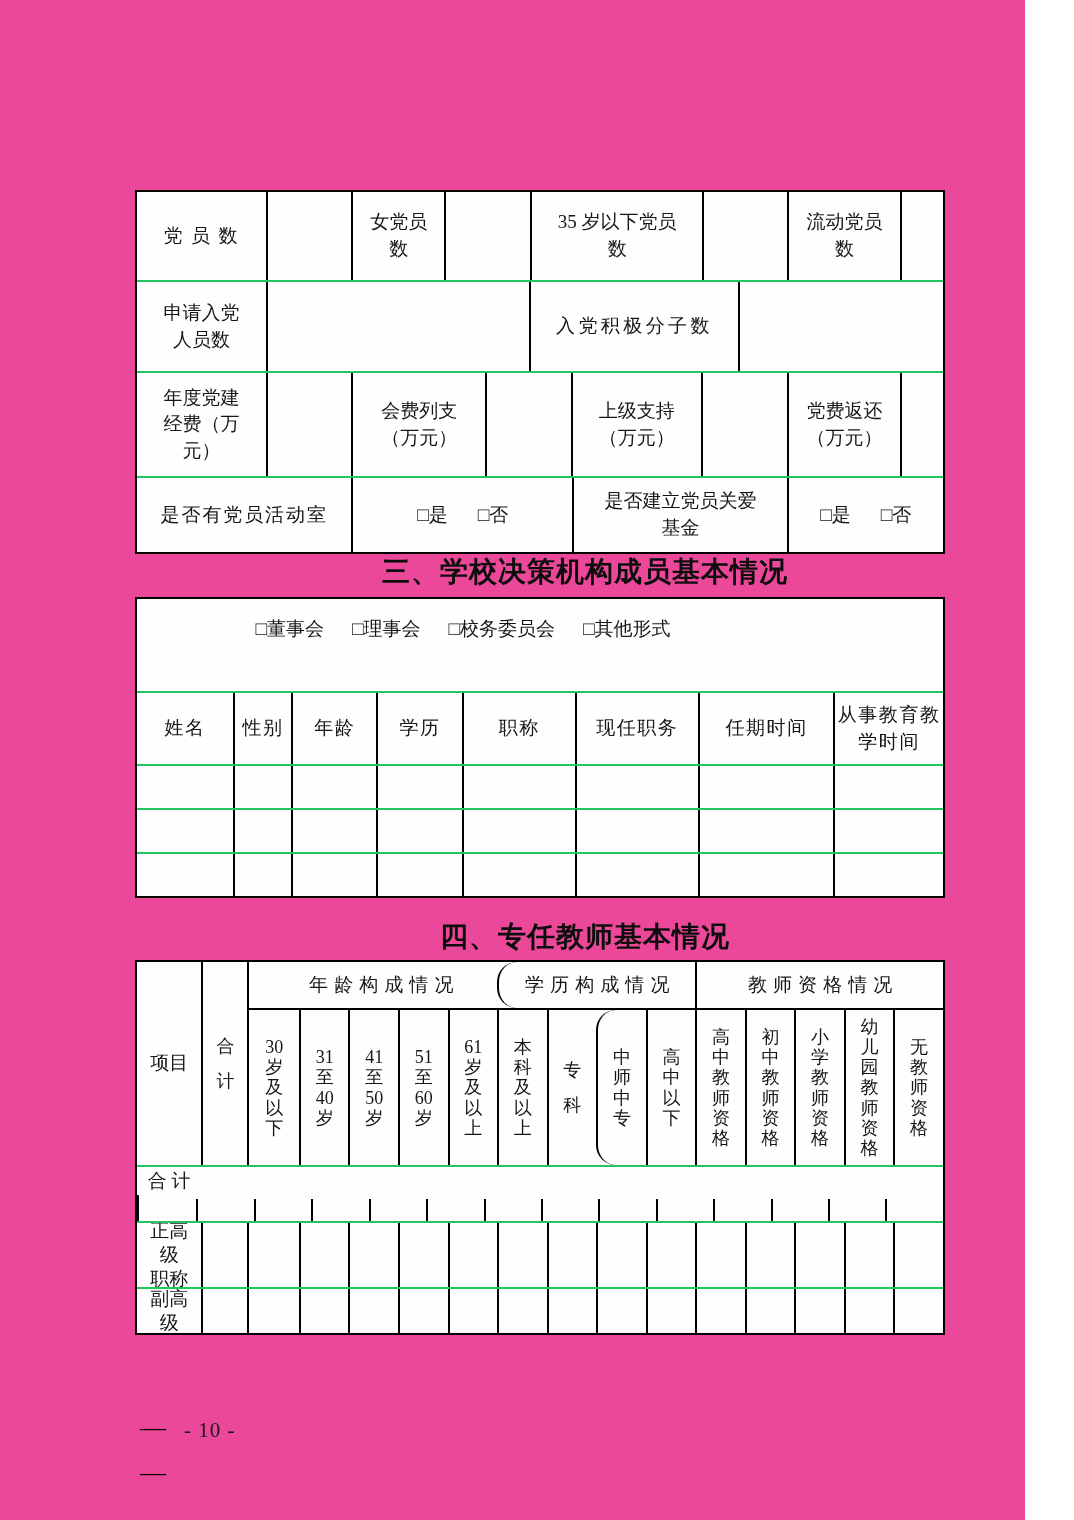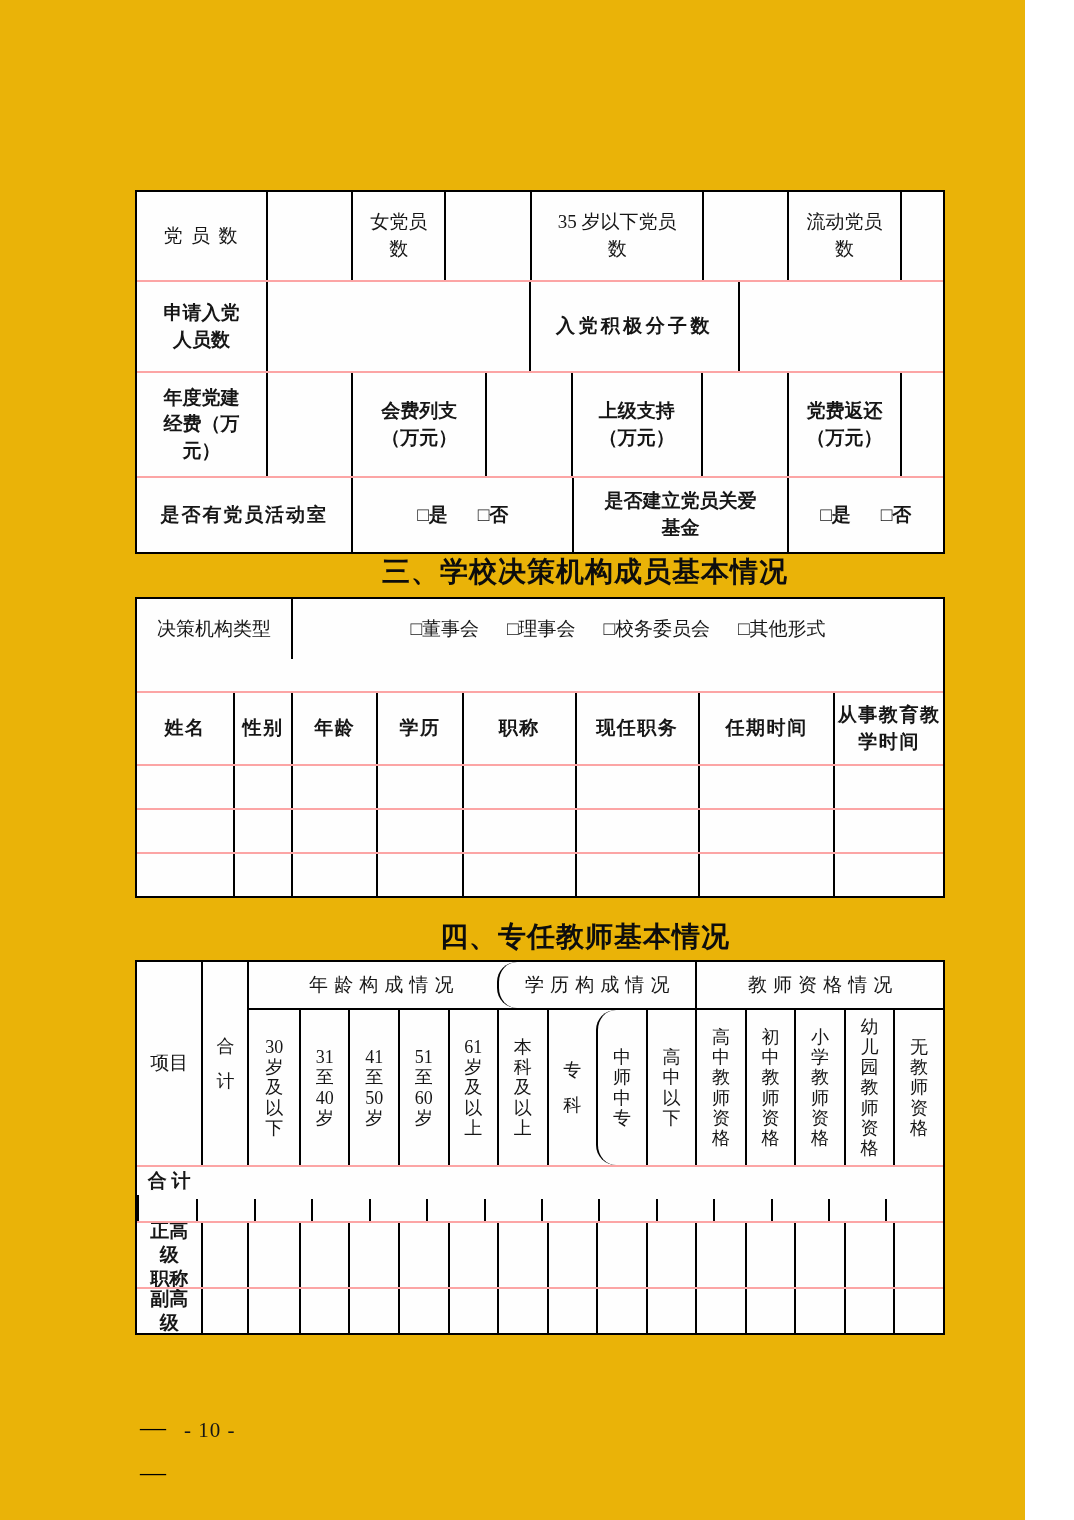--- a/index.html
+++ b/index.html
@@ -1,32 +1,32 @@
 <!DOCTYPE html>
 <html><head>
 <meta charset="utf-8">
 <style>
   html,body { margin:0; padding:0; background:#ffffff; }
   .page {
     position:relative;
     width:1025px; height:1520px;
-    background:#eab308;
+    background:#ec4899;
     color:#161616;
     font-family:"Liberation Serif","DejaVu Serif",serif;
     font-size:19px;
     overflow:hidden;
   }
   
   .tbl {
     position:absolute; left:135px; width:810px;
     border:2px solid #000; box-sizing:border-box;
     background:#fefefe;
   }
   .trow { display:flex; box-sizing:border-box; }
-  .trow + .trow { border-top:2px solid #fca5a5;font-weight:bold; }
+  .trow + .trow { border-top:2px solid #22c55e; }
   .tcell {
     box-sizing:border-box;
     display:flex; align-items:center; justify-content:center;
     text-align:center; line-height:1.4; padding:2px;
     overflow:hidden;
   }
   .tcell + .tcell { border-left:2px solid #000; }
 
   .inner { display:inline-block; }
 
@@ -136,23 +136,20 @@
         <span class="cbx">□否</span>
       </div>
     </div>
   </div>
 
   <div class="section-title" style="top:553px;">三、学校决策机构成员基本情况</div>
 
   <div class="tbl" style="top:597px;">
 
     <div class="trow" style="height:60px;">
-      <div class="tcell" style="width:19.1%;">
-          <span class="inner">决策机构类型</span>
-        </div>
       <div class="tcell" style="width:80.9%;">
         <span class="opt">□董事会</span>
         <span class="opt">□理事会</span>
         <span class="opt">□校务委员会</span>
         <span class="opt">□其他形式</span>
       </div>
     </div>
 
     <div class="trow" style="height:73px; letter-spacing:0.08em;margin-top:32px;">
       <div class="tcell" style="width:11.9%;">

